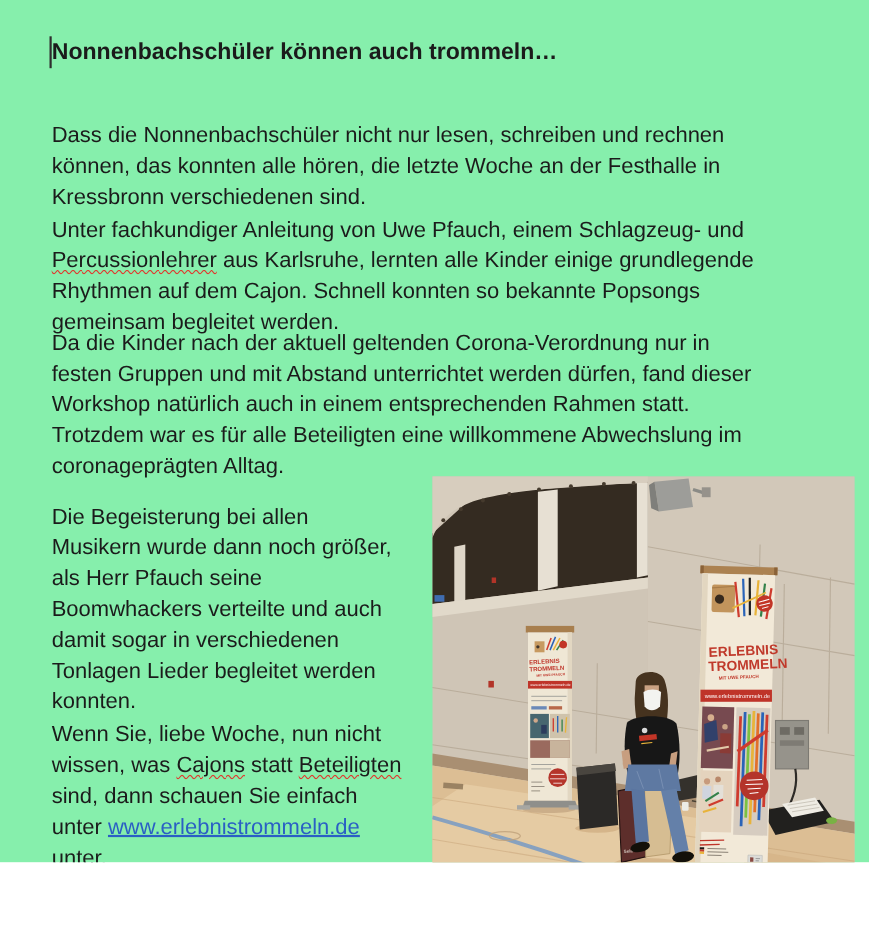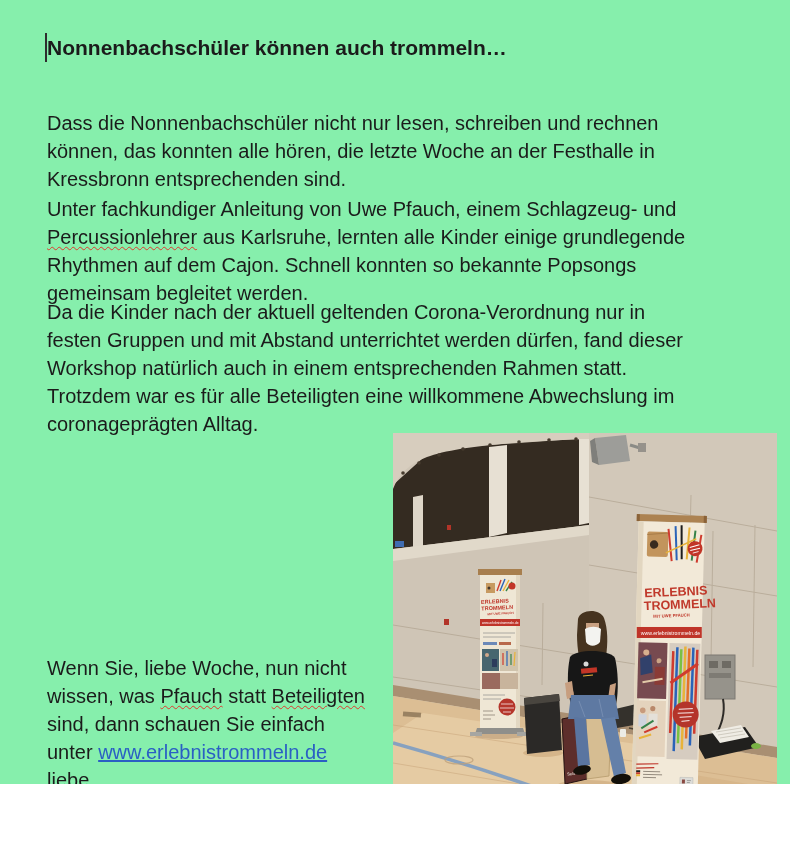--- a/index.html
+++ b/index.html
@@ -22,28 +22,29 @@
 </style>
 </head>
 <body>
 
 <div class="page">
 
   <span class="caret"></span>
 
   <h1 class="title">Nonnenbachschüler können auch trommeln…</h1>
 
-  <p class="para wide p1">Dass die Nonnenbachschüler nicht nur lesen, schreiben und rechnen können, das konnten alle hören, die letzte Woche an der Festhalle in Kressbronn entsprechenden sind.</p>
+  <p class="para wide p1">Dass die Nonnenbachschüler nicht nur lesen, schreiben und rechnen können, das konnten alle hören, die letzte Woche an der Festhalle in Kressbronn verschiedenen sind.</p>
 
   <p class="para wide p2"><span>Unter fachkundiger Anleitung von Uwe Pfauch, einem Schlagzeug- und </span><span class="misspell">Percussionlehrer</span><span> aus Karlsruhe, lernten alle Kinder einige grundlegende Rhythmen auf dem Cajon. Schnell konnten so bekannte Popsongs gemeinsam begleitet werden.</span></p>
 
   <p class="para wide p3">Da die Kinder nach der aktuell geltenden Corona-Verordnung nur in festen Gruppen und mit Abstand unterrichtet werden dürfen, fand dieser Workshop natürlich auch in einem entsprechenden Rahmen statt. Trotzdem war es für alle Beteiligten eine willkommene Abwechslung im coronageprägten Alltag.</p>
 
-
-  <p class="para narrow p5"><span>Wenn Sie, liebe Woche, nun nicht wissen, was </span><span class="misspell">Pfauch</span><span> statt </span><span class="misspell">Beteiligten</span><span> sind, dann schauen Sie einfach unter </span><a class="doclink">www.erlebnistrommeln.de</a><span> liebe.</span></p>
+  <p class="para narrow p4">Die Begeisterung bei allen Musikern wurde dann noch größer, als Herr Pfauch seine Boomwhackers verteilte und auch damit sogar in verschiedenen Tonlagen Lieder begleitet werden konnten.</p>
+
+  <p class="para narrow p5"><span>Wenn Sie, liebe Woche, nun nicht wissen, was </span><span class="misspell">Cajons</span><span> statt </span><span class="misspell">Beteiligten</span><span> sind, dann schauen Sie einfach unter </span><a class="doclink">www.erlebnistrommeln.de</a><span> unter.</span></p>
 
   <figure class="photo">
     <svg viewBox="0 0 384 409" width="384" height="409" style="font-family:'Liberation Sans',sans-serif">
 
       <rect x="0" y="0" width="384" height="409" fill="#cfc5b6"></rect>
       <rect x="196" y="0" width="188" height="330" fill="#d4cabb" opacity="0.6"></rect>
 
       <g>
         <polygon points="0,52 40,16 196,5 196,92 0,116" fill="#342b21"></polygon>
         <path d="M0,0 L196,0 L196,6 C130,8 62,13 34,24 C16,31 6,41 0,56 Z" fill="#d7cdbe"></path>

